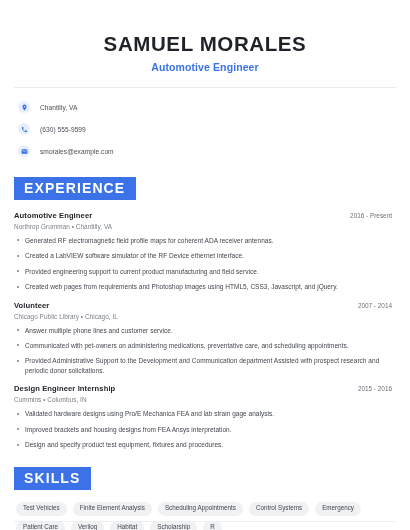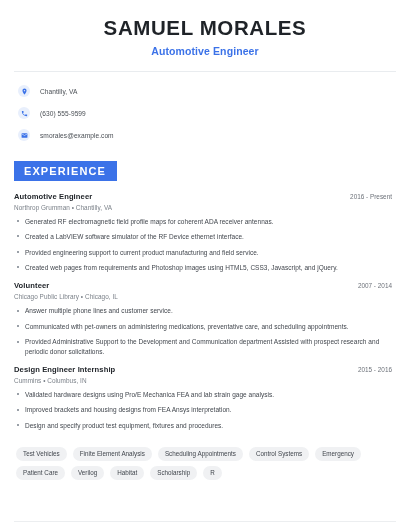--- a/index.html
+++ b/index.html
@@ -18,21 +18,21 @@
   .page {
     width: 410px;
     height: 530px;
     box-sizing: border-box;
     padding: 0 14px;
     position: relative;
   }
 
   
   .header {
-    padding-top: 16px;
+    padding-top: 32px;
     text-align: center;
   }
   .full-name {
     font-size: 20.5px;
     font-weight: bold;
     letter-spacing: 0.6px;
     color: #1f2328;
     line-height: 1.15;
     margin: 0;
   }
@@ -82,21 +82,21 @@
   }
 
   
   .section {
     margin-top: 17px;
   }
   .section-badge {
     display: inline-block;
     background: #3b72e8;
     color: #ffffff;
-    font-size: 11px;
+    font-size: 14px;
     font-weight: bold;
     letter-spacing: 1.1px;
     padding: 4px 11px 4px 10px;
     line-height: 1.1;
   }
 
   
   .entries {
     margin-top: 11px;
   }
@@ -261,20 +261,21 @@
           <li class="bullet">Validated hardware designs using Pro/E Mechanica FEA and lab strain gage analysis.</li>
           <li class="bullet">Improved brackets and housing designs from FEA Ansys interpretation.</li>
           <li class="bullet">Design and specify product test equipment, fixtures and procedures.</li>
         </ul>
       </div>
 
     </div>
   </div>
 
   <div class="section">
+    <span class="section-badge">SKILLS</span>
 
     <div class="skills-wrap">
       <span class="skill-tag">Test Vehicles</span>
       <span class="skill-tag">Finite Element Analysis</span>
       <span class="skill-tag">Scheduling Appointments</span>
       <span class="skill-tag">Control Systems</span>
       <span class="skill-tag">Emergency</span>
       <span class="skill-tag">Patient Care</span>
       <span class="skill-tag">Verilog</span>
       <span class="skill-tag">Habitat</span>

